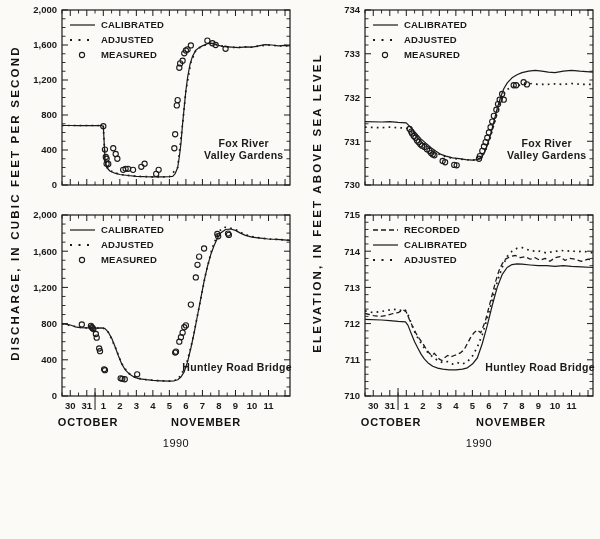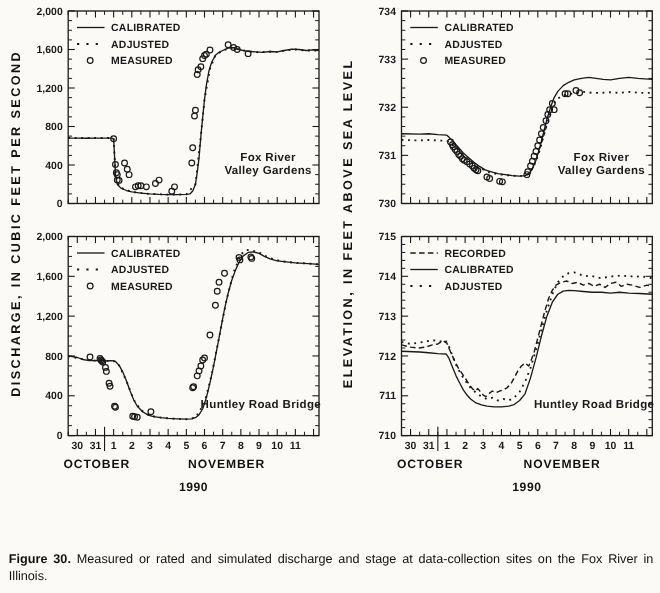--- a/index.html
+++ b/index.html
@@ -4,21 +4,21 @@
 <style>
   html,body{margin:0;padding:0;background:#fbfaf7;}
   .fig{position:relative;width:600px;height:539px;background:#fbfaf7;
        font-family:"Liberation Sans",sans-serif;color:#111;overflow:hidden;}
   svg{position:absolute;overflow:visible;}
   svg text{font-family:"Liberation Sans",sans-serif;}
   .ylabel{position:absolute;white-space:nowrap;font-weight:700;font-size:11.5px;
           letter-spacing:2.2px;transform:translate(-50%,-50%) rotate(-90deg);}
   .month{position:absolute;transform:translateX(-50%);font-weight:700;
          font-size:11px;letter-spacing:.8px;white-space:nowrap;}
-  .year{position:absolute;transform:translateX(-50%);font-weight:700;
+  .year{position:absolute;transform:translateX(-50%);font-weight:400;
         font-size:11px;letter-spacing:.5px;}
   .caption{position:absolute;left:8px;top:502px;width:586px;font-size:11.5px;
            line-height:1.3;text-align:justify;}
   .caption b{font-weight:700;}
 </style>
 </head>
 <body>
 
 <div class="fig">
 
@@ -632,18 +632,14 @@
     </svg>
 
   <div class="month" style="left:88px;top:416px;">OCTOBER</div>
   <div class="month" style="left:206px;top:416px;">NOVEMBER</div>
   <div class="year" style="left:176px;top:437px;">1990</div>
 
   <div class="month" style="left:391px;top:416px;">OCTOBER</div>
   <div class="month" style="left:511px;top:416px;">NOVEMBER</div>
   <div class="year" style="left:479px;top:437px;">1990</div>
 
-  <div class="caption">
-    <b>Figure 30.</b>
-    <span>Measured or rated and simulated discharge and stage at data-collection sites on the Fox River in Illinois.</span>
-  </div>
 
 </div>
 
 </body></html>

